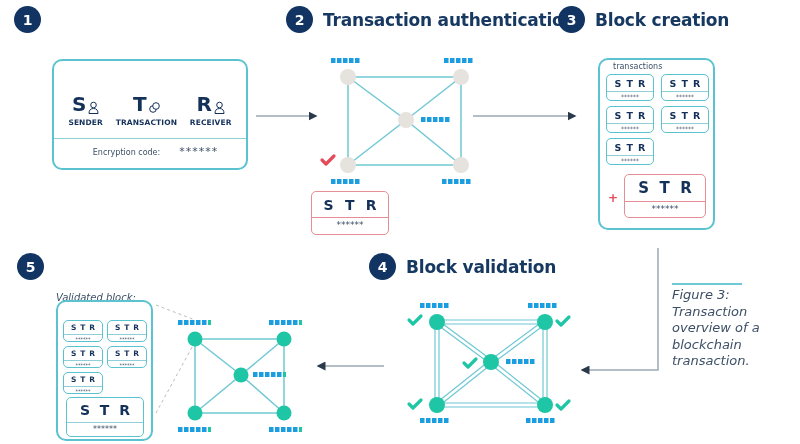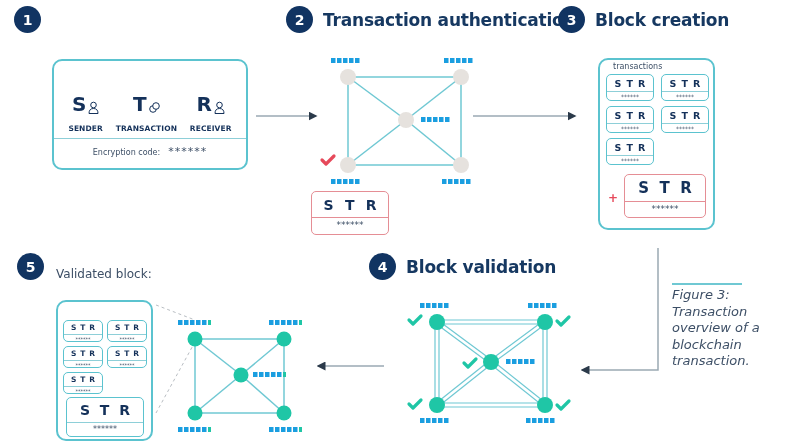--- a/index.html
+++ b/index.html
@@ -12,21 +12,21 @@
     font-weight: bold; font-size: 14px; display: flex; align-items: center; justify-content: center; }
   .step-title { font-weight: bold; font-size: 17px; color: #163861; letter-spacing: -0.2px; white-space: nowrap; }
 
   .tx-card { position: absolute; left: 52px; top: 59px; width: 196px; height: 111px;
     border: 2px solid #5bc3cf; border-radius: 10px; background: #fff; }
   .tx-card .row { position: absolute; top: 33px; left: 0; width: 100%; display: flex; justify-content: space-around; padding: 0 8px; }
   .tx-col { display: flex; flex-direction: column; align-items: center; }
   .tx-top { display: flex; align-items: flex-end; gap: 2px; }
   .tx-letter { font-weight: bold; font-size: 20px; color: #14315a; line-height: 20px; }
   .tx-icon { width: 11px; height: 13px; }
-  .tx-lbl { font-size: 7.5px; font-weight: bold; color: #14315a; margin-top: 10px; letter-spacing: 0.1px; }
+  .tx-lbl { font-size: 7.5px; font-weight: bold; color: #14315a; margin-top: 4px; letter-spacing: 0.1px; }
   .tx-div { position: absolute; left: 0; top: 77px; width: 100%; border-top: 1.5px solid #8ecfd8; }
   .tx-enc { position: absolute; top: 84px; width: 100%; text-align: center; font-size: 8px; color: #3d4f66; }
   .tx-enc span { margin-left: 8px; font-size: 11px; letter-spacing: 1px; }
 
   .str { position: absolute; border-radius: 5px; background: #fff; }
   .str.teal { border: 1.5px solid #5bc3cf; }
   .str.red { border: 1.5px solid #e58e95; }
   .str .letters { display: flex; justify-content: space-around; font-weight: bold; color: #14315a; }
   .str .ast { text-align: center; color: #3d4f66; border-top: 1px solid currentColor; }
   .str.teal .ast { border-top-color: #8ecfd8; }
@@ -247,21 +247,21 @@
         <svg class="tx-icon" style="position:static" viewBox="0 0 11 13">
           <circle cx="5.5" cy="4" r="2.8" fill="none" stroke="#14315a" stroke-width="1"></circle>
           <path d="M1,12.5 Q1,7.5 5.5,7.5 Q10,7.5 10,12.5 Z" fill="none" stroke="#14315a" stroke-width="1"></path>
         </svg>
       </div>
       <span class="tx-lbl">RECEIVER</span>
     </div>
   </div>
   <div class="tx-div"></div>
   <div class="tx-enc">
-    <span style="margin:0;font-size:8px;letter-spacing:0">Encryption code:</span><span>******</span>
+    <span style="margin:11px;font-size:8px;letter-spacing:0">Encryption code:</span><span>******</span>
   </div>
 </div>
 
 <div class="str red" style="left:311px; top:191px; width:78px; height:44px;">
   <div class="letters" style="font-size:14px; height:25px; align-items:center; padding:0 6px;">
     <span>S</span>
     <span>T</span>
     <span>R</span>
   </div>
   <div class="ast" style="font-size:9px; line-height:15px;">******</div>
@@ -314,21 +314,21 @@
 <div class="abs" style="left:608px; top:191px; color:#e6495a; font-weight:bold; font-size:12px;">+</div>
 <div class="str red" style="left:624px; top:174px; width:82px; height:44px;">
   <div class="letters" style="font-size:15px; height:26px; align-items:center; padding:0 8px;">
     <span>S</span>
     <span>T</span>
     <span>R</span>
   </div>
   <div class="ast" style="font-size:9px; line-height:15px;">******</div>
 </div>
 
-<div class="small-lbl" style="left:56px; top:267px; font-size:12px;">Validated block:</div>
+<div class="small-lbl" style="left:56px; top:292px; font-size:10px;font-style:italic;">Validated block:</div>
 <div class="block-box" style="left:56px; top:300px; width:97px; height:141px;"></div>
 <div id="block5-cards">
     <div class="str teal" style="left: 63px; top: 320px; width: 40px; height: 22px;">
       <div class="letters" style="font-size:7.5px;height:13px;align-items:center;padding:0 5px;">
         <span>S</span>
         <span>T</span>
         <span>R</span>
       </div>
       <div class="ast" style="font-size:5px;line-height:8px;">******</div>
     </div>

